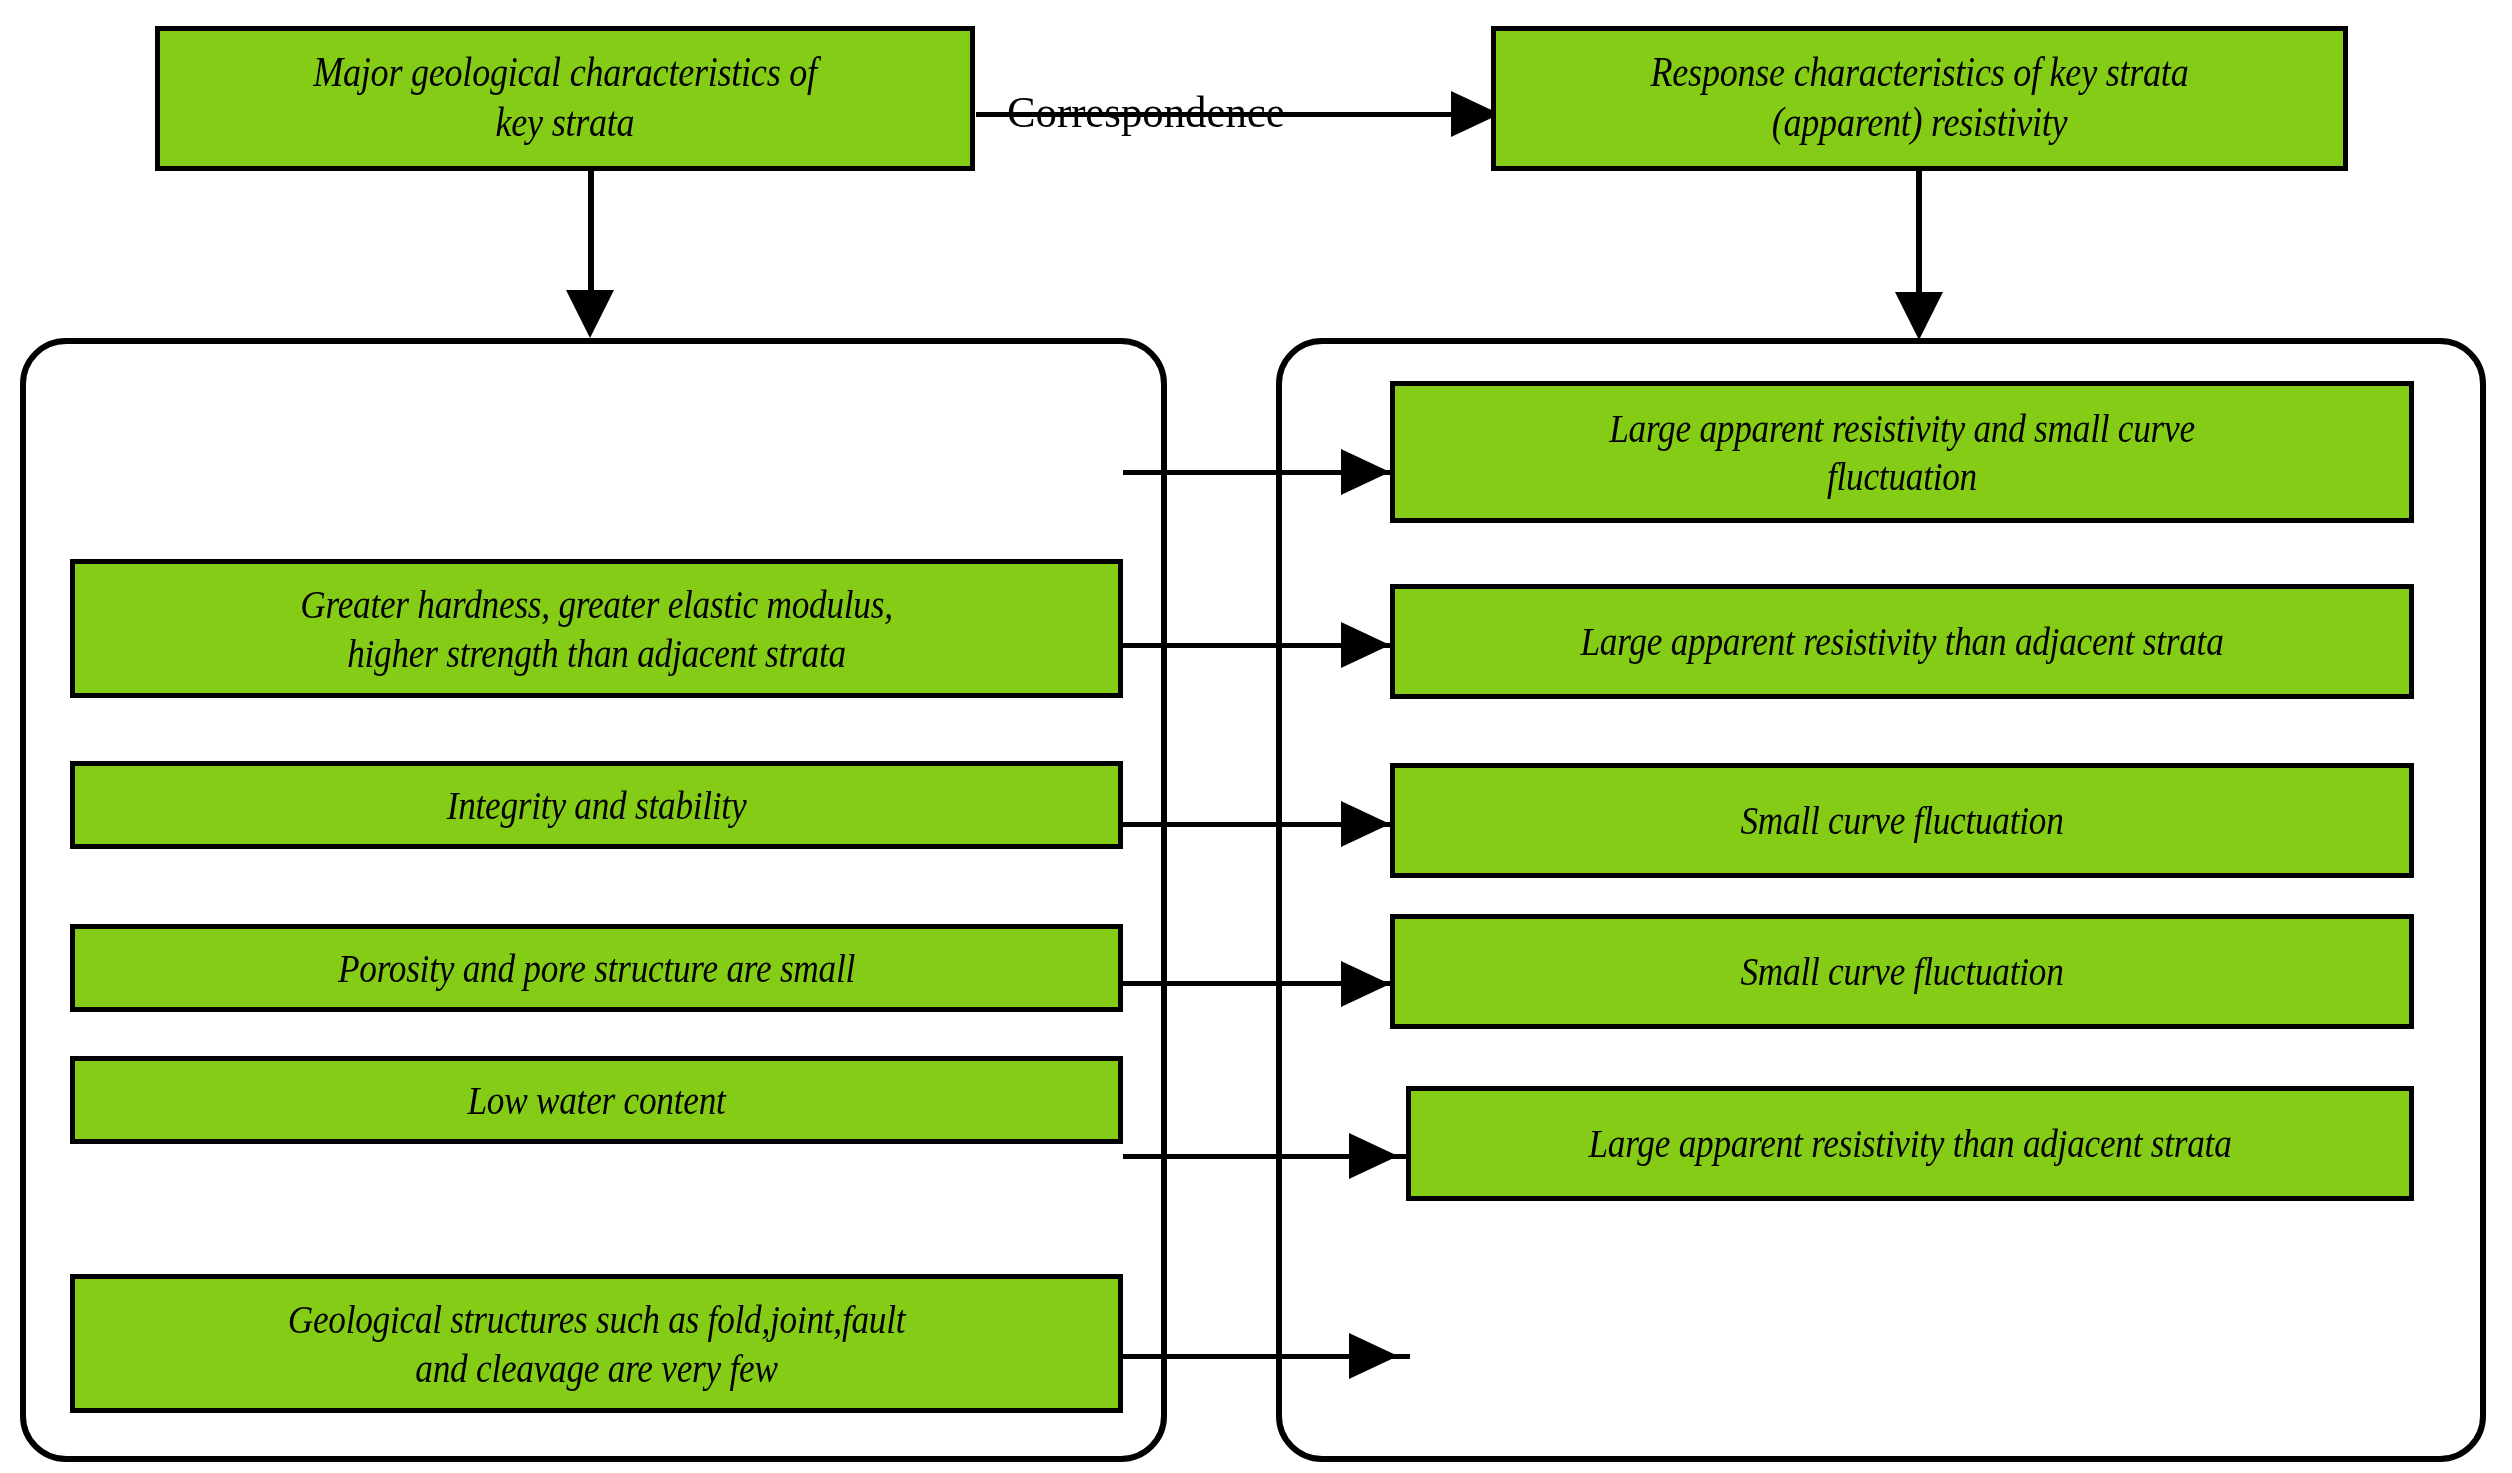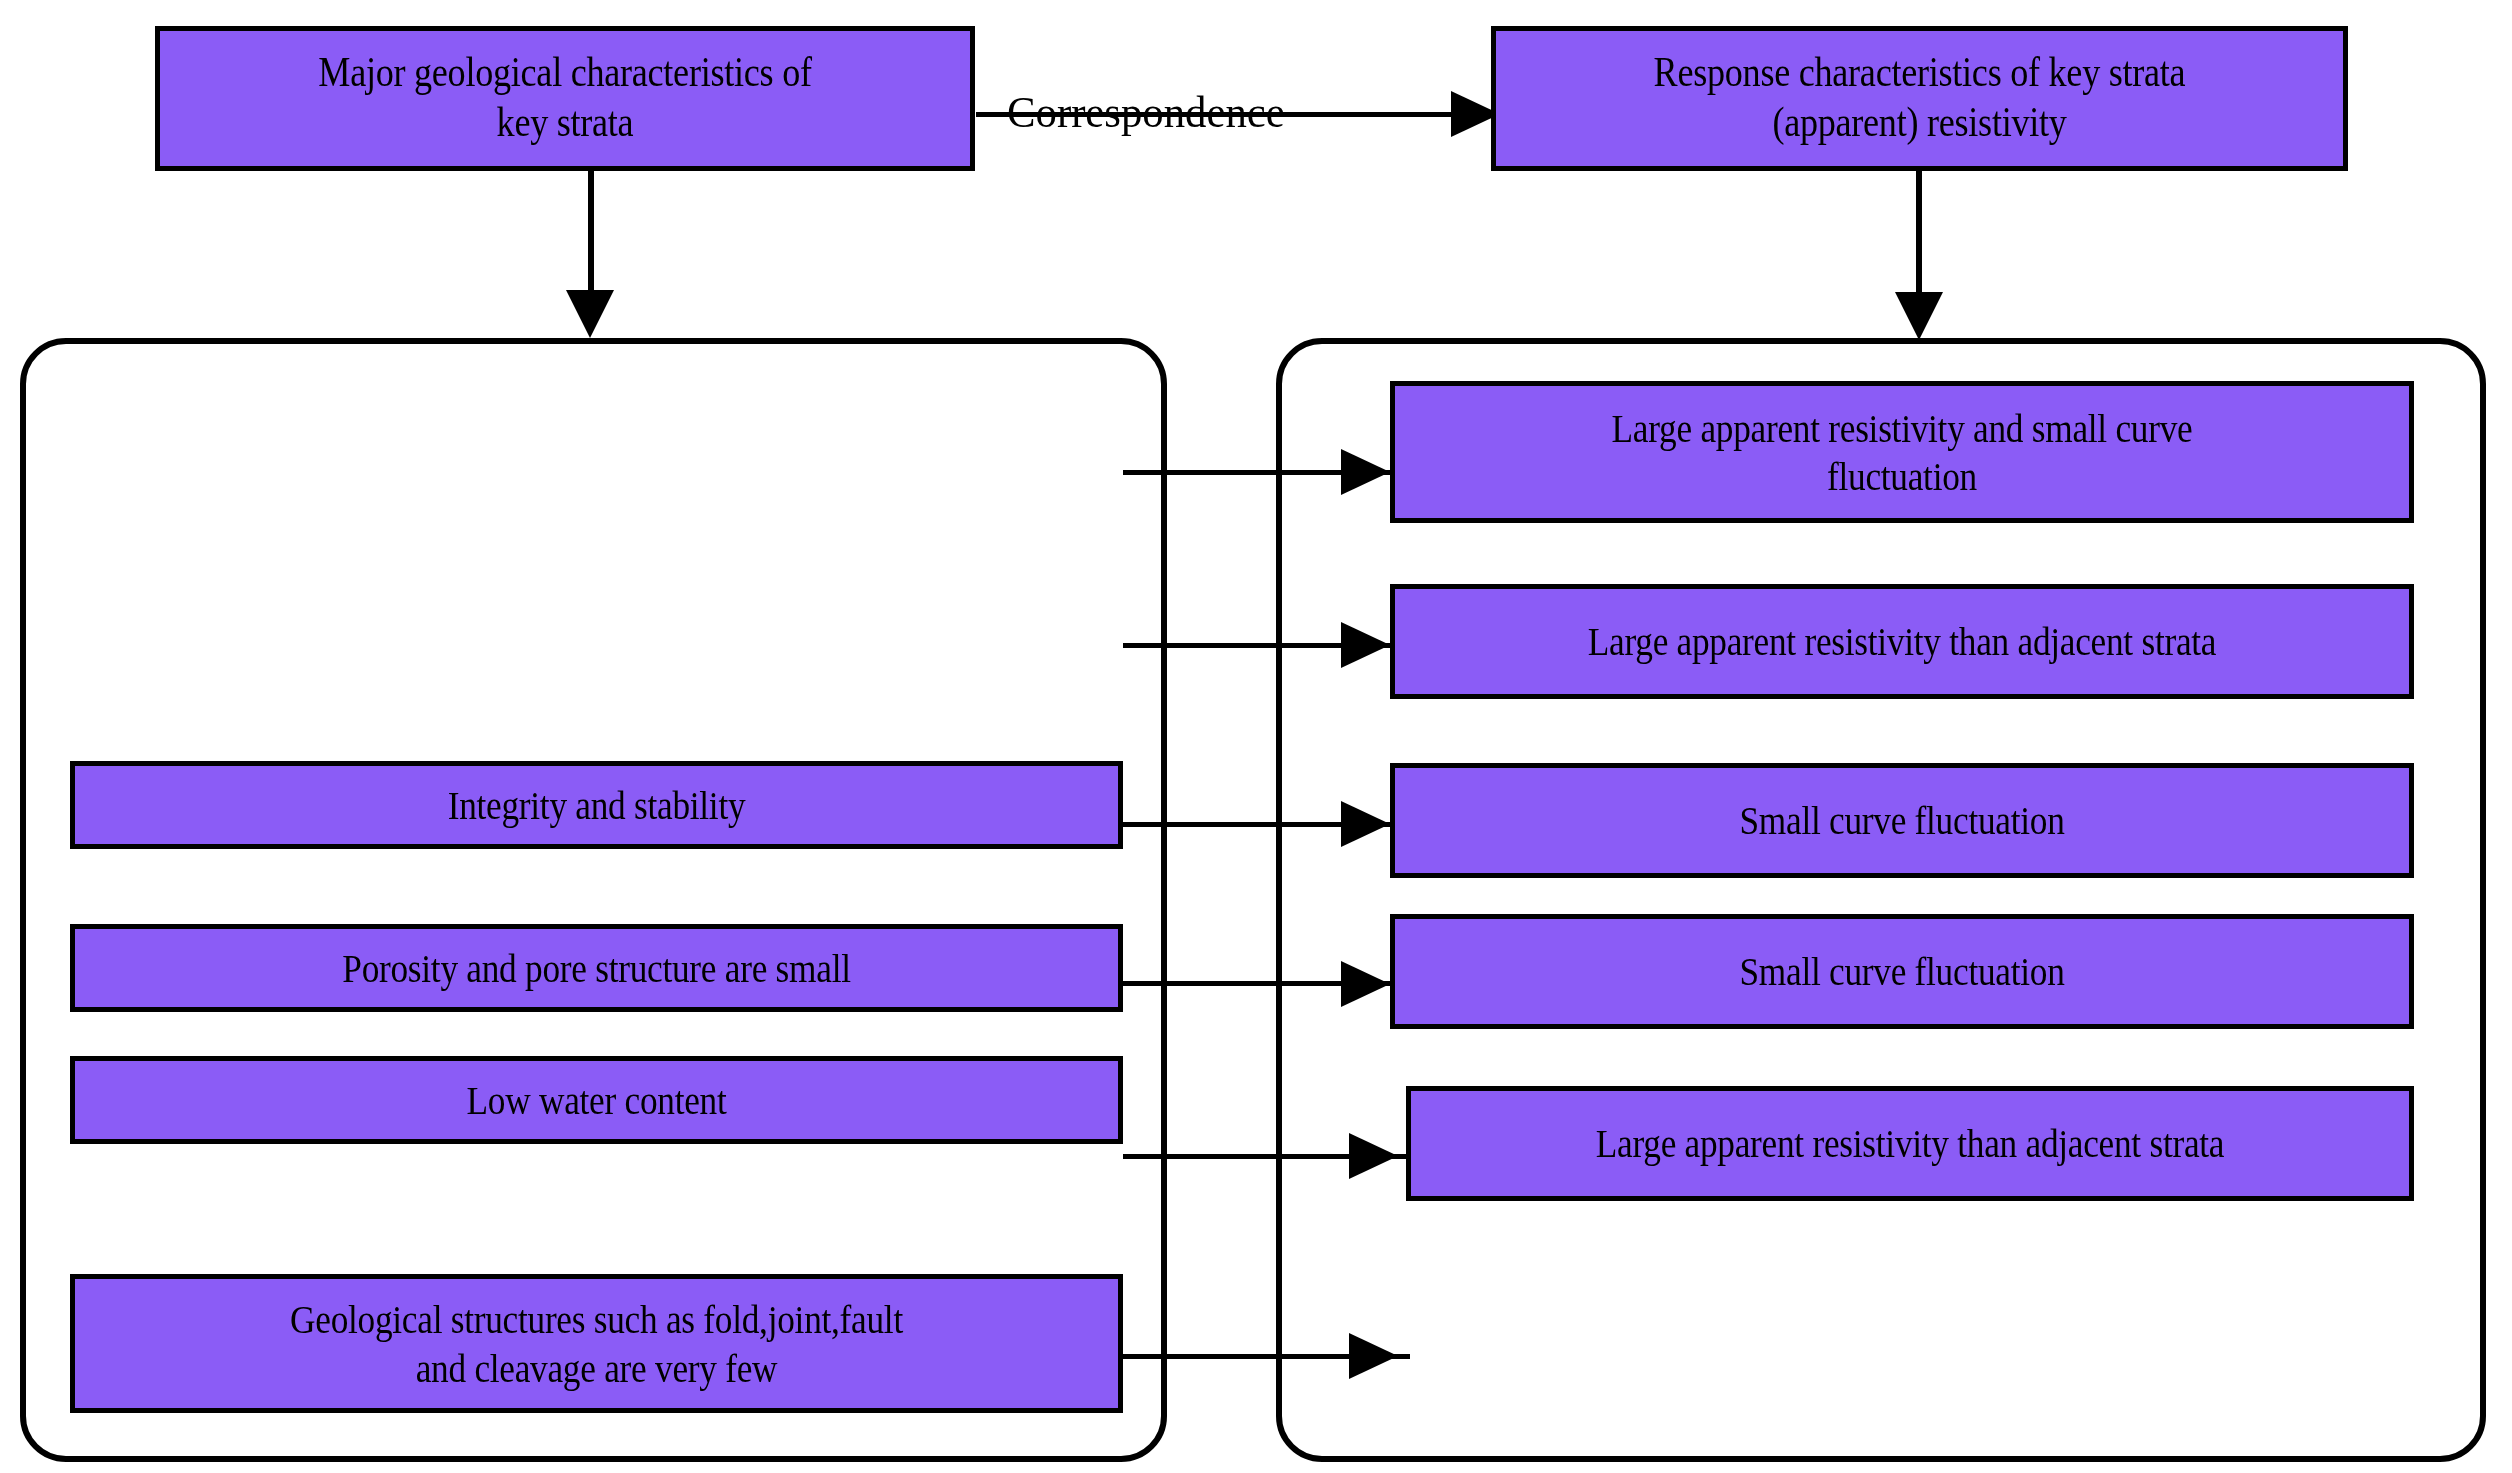--- a/index.html
+++ b/index.html
@@ -16,29 +16,30 @@
     width: 2512px;
     height: 1474px;
     background: #ffffff;
     overflow: hidden;
   }
   
   .box {
     position: absolute;
     box-sizing: border-box;
     border: 5.6px solid #000000;
-    background: #8b5cf6;
+    background: #84cc16;
     display: flex;
     align-items: center;
     justify-content: center;
     text-align: center;
     color: #000000;
     line-height: 1.18;
     padding: 1.6px 8px;
     z-index: 5;
+    font-style: italic;
   }
   .box-text {
     display: block;
     width: 100%;
     white-space: pre-line;
     font-size: 41px;
     letter-spacing: -0.3px;
     transform: scaleX(0.86);
     transform-origin: center center;
   }
@@ -135,20 +136,24 @@
   <div class="hline" style="left:1123px; top:981px; width:275px;"></div>
   <div class="arrow-right" style="left:1341px; top:961px;"></div>
 
   <div class="hline" style="left:1123px; top:1154px; width:287px;"></div>
   <div class="arrow-right" style="left:1349px; top:1133px;"></div>
 
   <div class="hline" style="left:1123px; top:1354px; width:287px;"></div>
   <div class="arrow-right" style="left:1349px; top:1333px;"></div>
 
 
+  <div class="box" style="left:70px; top:559px; width:1053px; height:139px;">
+    <span class="box-text">Greater hardness, greater elastic modulus,
+higher strength than adjacent strata</span>
+  </div>
 
   <div class="box" style="left:70px; top:761px; width:1053px; height:88px;">
     <span class="box-text">Integrity and stability</span>
   </div>
 
   <div class="box" style="left:70px; top:924px; width:1053px; height:88px;">
     <span class="box-text">Porosity and pore structure are small</span>
   </div>
 
   <div class="box" style="left:70px; top:1056px; width:1053px; height:88px;align-items:center;">

